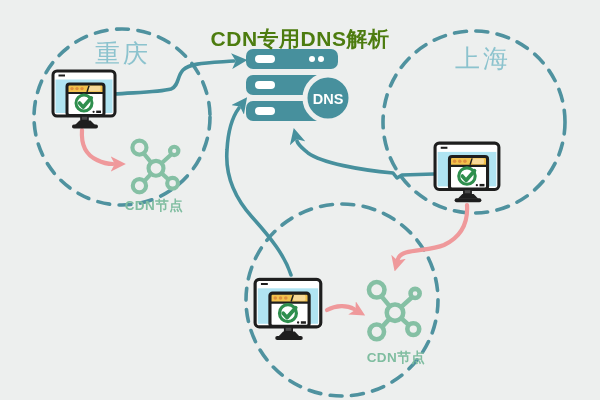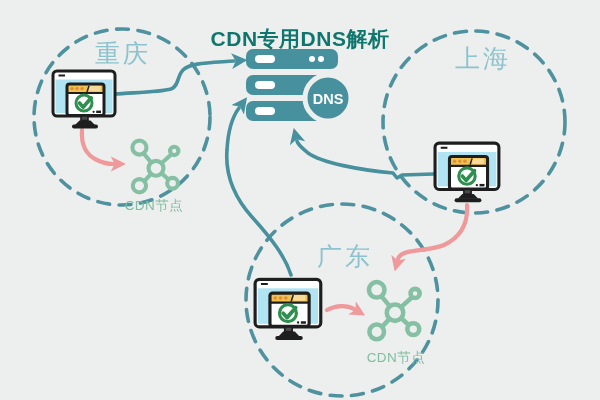--- a/index.html
+++ b/index.html
@@ -7,30 +7,30 @@
     width:600px;height:400px;
     background:#edefee;
     font-family:"Liberation Sans","DejaVu Sans",sans-serif;
     overflow:hidden;
   }
   .stage{position:relative;width:600px;height:400px;background:#edefee;}
   .overlay{position:absolute;left:0;top:0;width:600px;height:400px;}
   .abs{position:absolute;}
   .title{
     position:absolute;left:175px;top:25px;width:250px;
-    text-align:center;font-size:21px;font-weight:bold;color:#0f766e;
+    text-align:center;font-size:21px;font-weight:bold;color:#4d7c0f;
     letter-spacing:0.5px;white-space:nowrap;
   }
   .region-label{
     position:absolute;width:70px;text-align:center;
     font-size:25px;color:#8cc3ce;letter-spacing:3px;white-space:nowrap;
   }
   .node-label{
     position:absolute;width:80px;text-align:center;
-    font-size:13.5px;font-weight:normal;color:#7fbda0;
+    font-size:13.5px;font-weight:bold;color:#7fbda0;
     letter-spacing:0.5px;white-space:nowrap;
   }
 </style>
 </head>
 <body>
 
 <div class="stage">
 
   <svg width="0" height="0" style="position:absolute" aria-hidden="true">
     <defs>
@@ -138,18 +138,17 @@
       <use href="#sym-node"></use>
     </svg>
   <svg class="abs" style="left:363px;top:273px" width="64" height="72" viewBox="0 0 70 72">
       <use href="#sym-node"></use>
     </svg>
 
   <div class="title">CDN专用DNS解析</div>
 
   <div class="region-label" style="left:88px;top:37px">重庆</div>
   <div class="region-label" style="left:448px;top:42px">上海</div>
-  <div class="region-label" style="left:310px;top:240px">广东</div>
 
   <div class="node-label" style="left:114px;top:197px">CDN节点</div>
   <div class="node-label" style="left:356px;top:349px">CDN节点</div>
 
 </div>
 
 </body></html>

